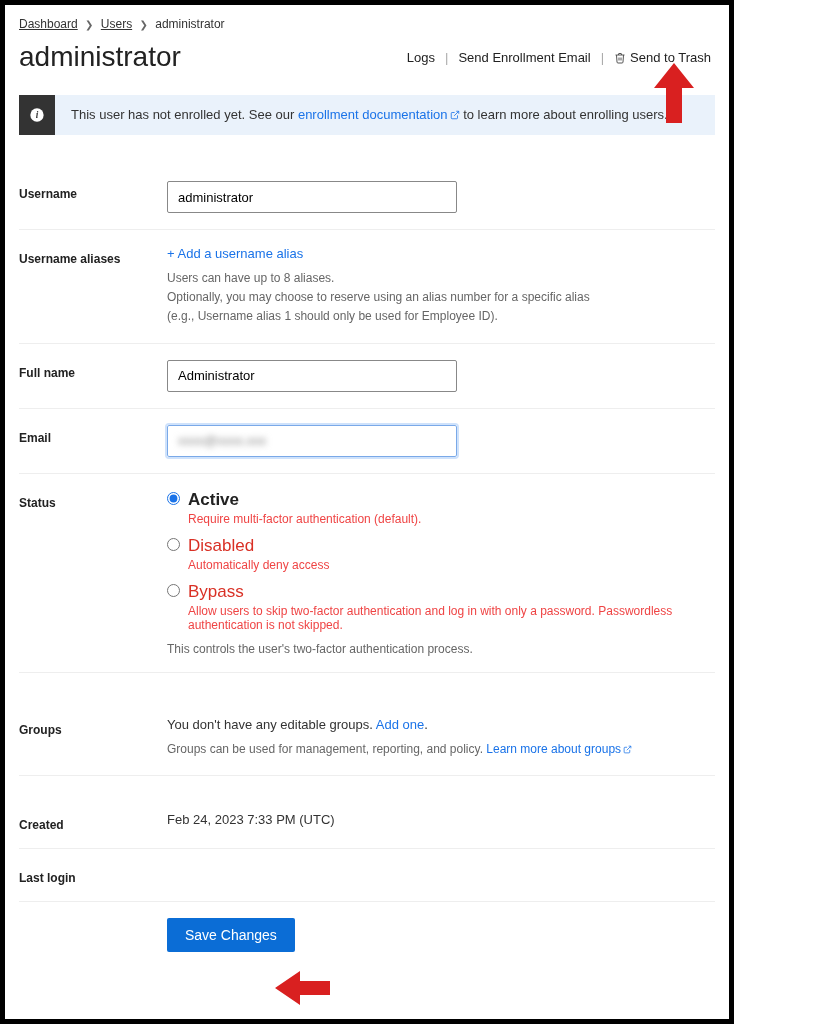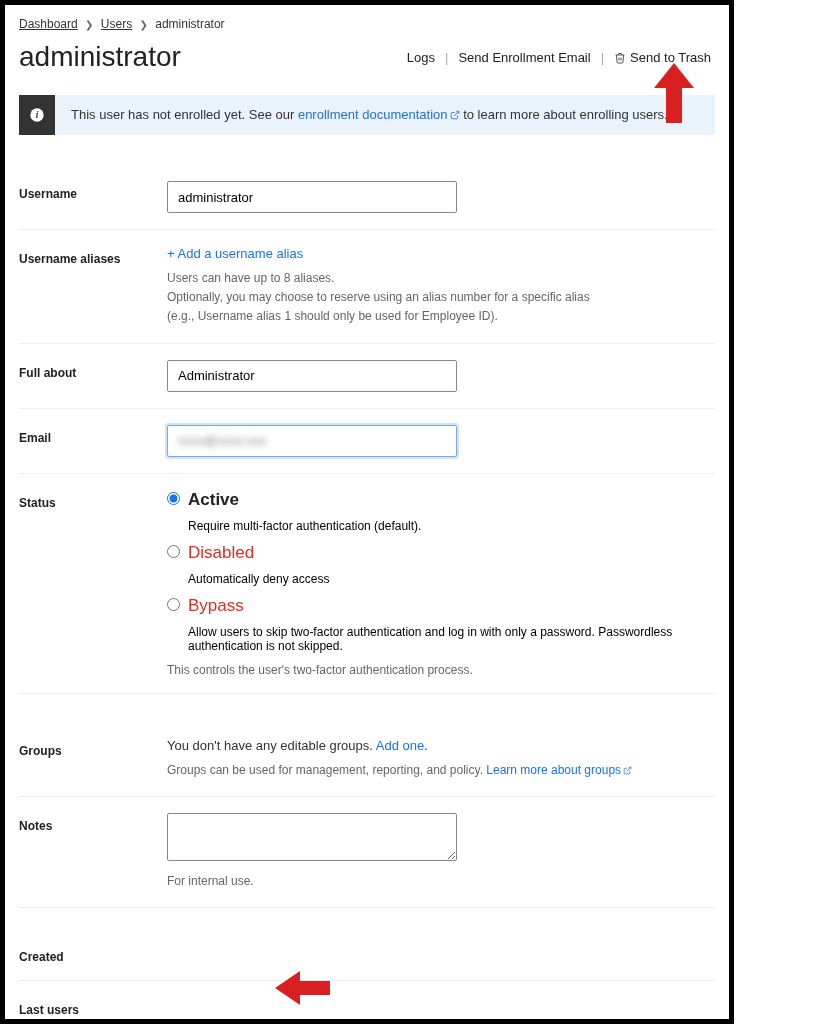--- a/index.html
+++ b/index.html
@@ -155,21 +155,21 @@
     align-items: flex-start;
     margin-bottom: 10px;
   }
   .radio-option input[type=radio] {
     margin: 2px 8px 0 0;
     accent-color: #1a73e8;
   }
   .radio-option .opt-label { font-size: 17px; font-weight: 600; }
   .radio-option .opt-label.active { color: #222; }
   .radio-option .opt-label.danger { color: #d93025; font-weight: 500; }
-  .radio-option .opt-desc { font-size: 12px; color: #000000; margin-top: 9px; }
+  .radio-option .opt-desc { font-size: 12px; color: #ef4444; margin-top: 2px; }
   .status-help { font-size: 12px; color: #666; margin-top: 8px; }
   textarea.notes {
     width: 290px;
     height: 48px;
     border: 1px solid #888;
     border-radius: 2px;
     resize: both;
     font-size: 13px;
     padding: 6px;
   }
@@ -267,21 +267,21 @@
         </div>
         <div class="help">
           <div>Users can have up to 8 aliases.</div>
           <div>Optionally, you may choose to reserve using an alias number for a specific alias</div>
           <div>(e.g., Username alias 1 should only be used for Employee ID).</div>
         </div>
       </div>
     </div>
 
     <div class="row">
-      <div class="label">Full about</div>
+      <div class="label">Full name</div>
       <div class="value">
         <input type="text" class="txt" value="Administrator" style="">
       </div>
     </div>
 
     <div class="row">
       <div class="label">Email</div>
       <div class="value">
         <div class="txt-focus">
           <span class="blur">xxxx@xxxx.xxx</span>
@@ -328,36 +328,30 @@
         <div class="help">
           <span>Groups can be used for management, reporting, and policy. </span><a href="#" class="link-inline"><span>Learn more about groups</span><svg class="ext-icon" width="9" height="9" viewBox="0 0 24 24" fill="none" stroke="#1a73e8" stroke-width="2">
                 <path d="M18 13v6a2 2 0 0 1-2 2H5a2 2 0 0 1-2-2V8a2 2 0 0 1 2-2h6"></path>
                 <polyline points="15 3 21 3 21 9"></polyline>
                 <line x1="10" y1="14" x2="21" y2="3"></line>
               </svg></a>
         </div>
       </div>
     </div>
 
-    <div class="row">
-      <div class="label">Notes</div>
-      <div class="value">
-        <textarea class="notes" style=""></textarea>
-        <div class="help">For internal use.</div>
-      </div>
-    </div>
 
     <div style="height:20px;"></div>
 
     <div class="row">
       <div class="label">Created</div>
-    </div>
-
-    <div class="row">
-      <div class="label">Last users</div>
+      <div class="value">Feb 24, 2023 7:33 PM (UTC)</div>
+    </div>
+
+    <div class="row">
+      <div class="label">Last login</div>
     </div>
 
     <div class="row no-border">
       <div class="label"></div>
       <div class="value">
         <button class="save-btn">Save Changes</button>
       </div>
     </div>
 
   </div>

